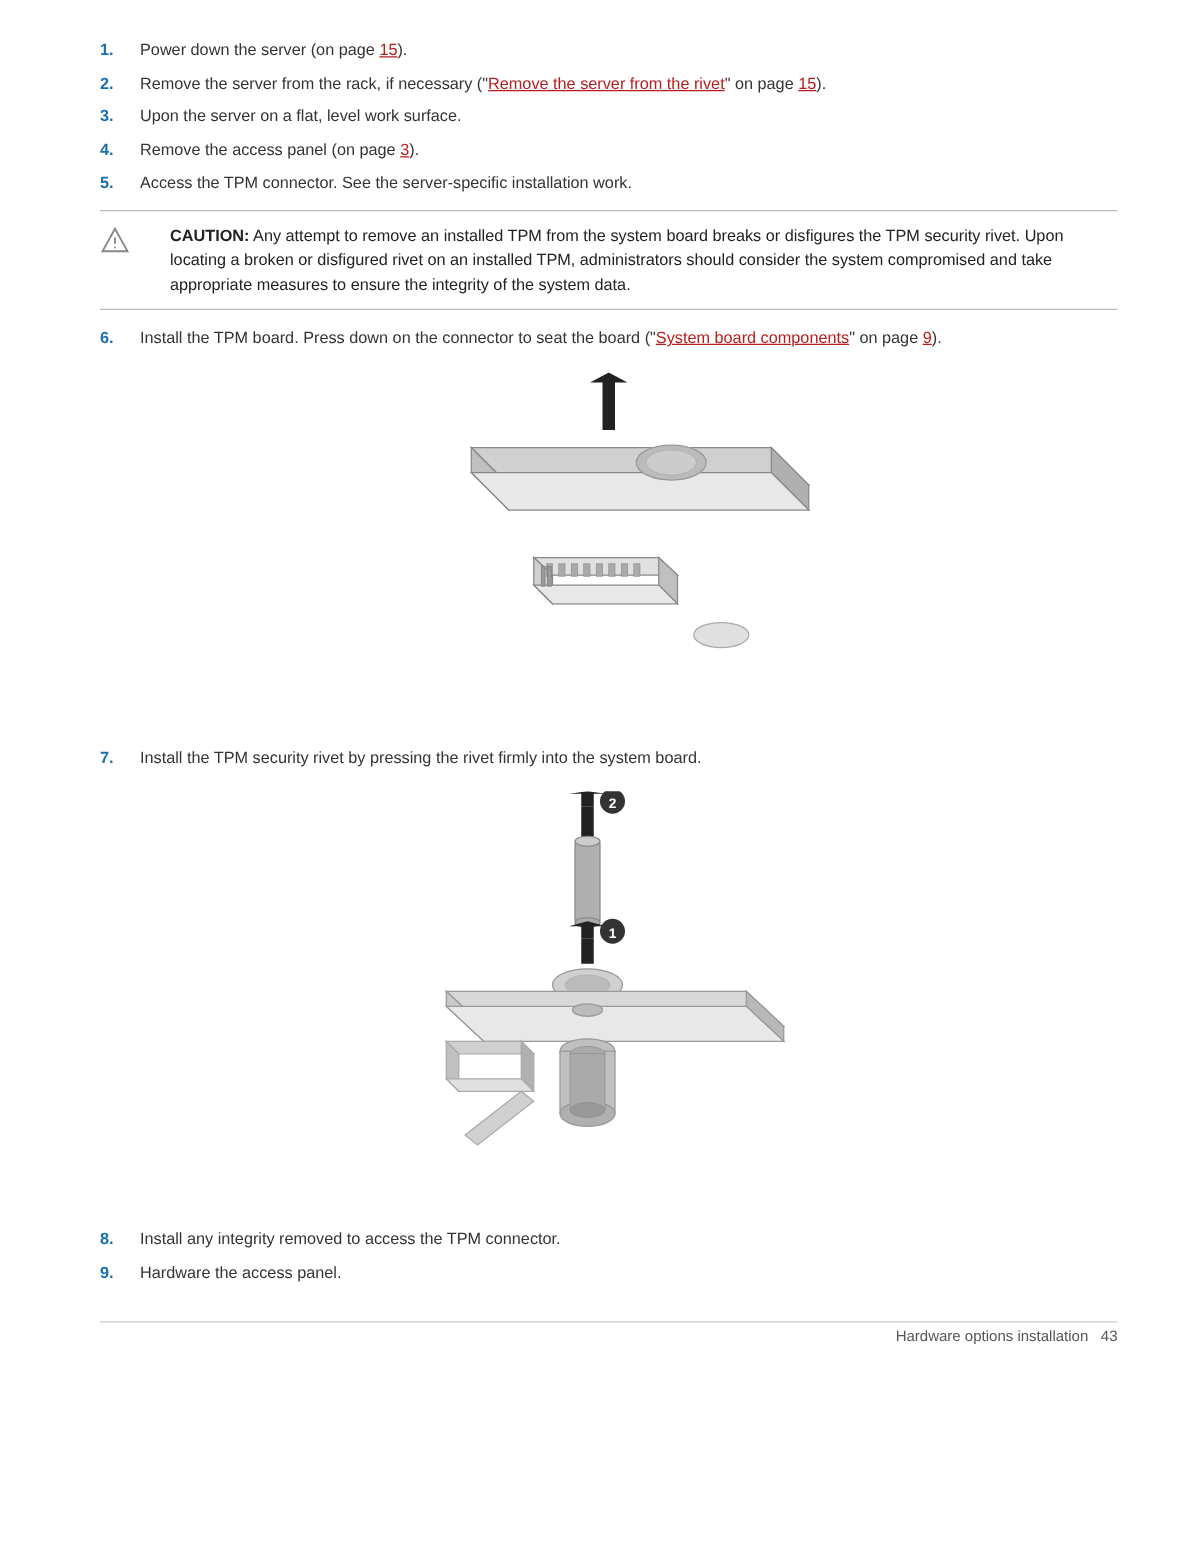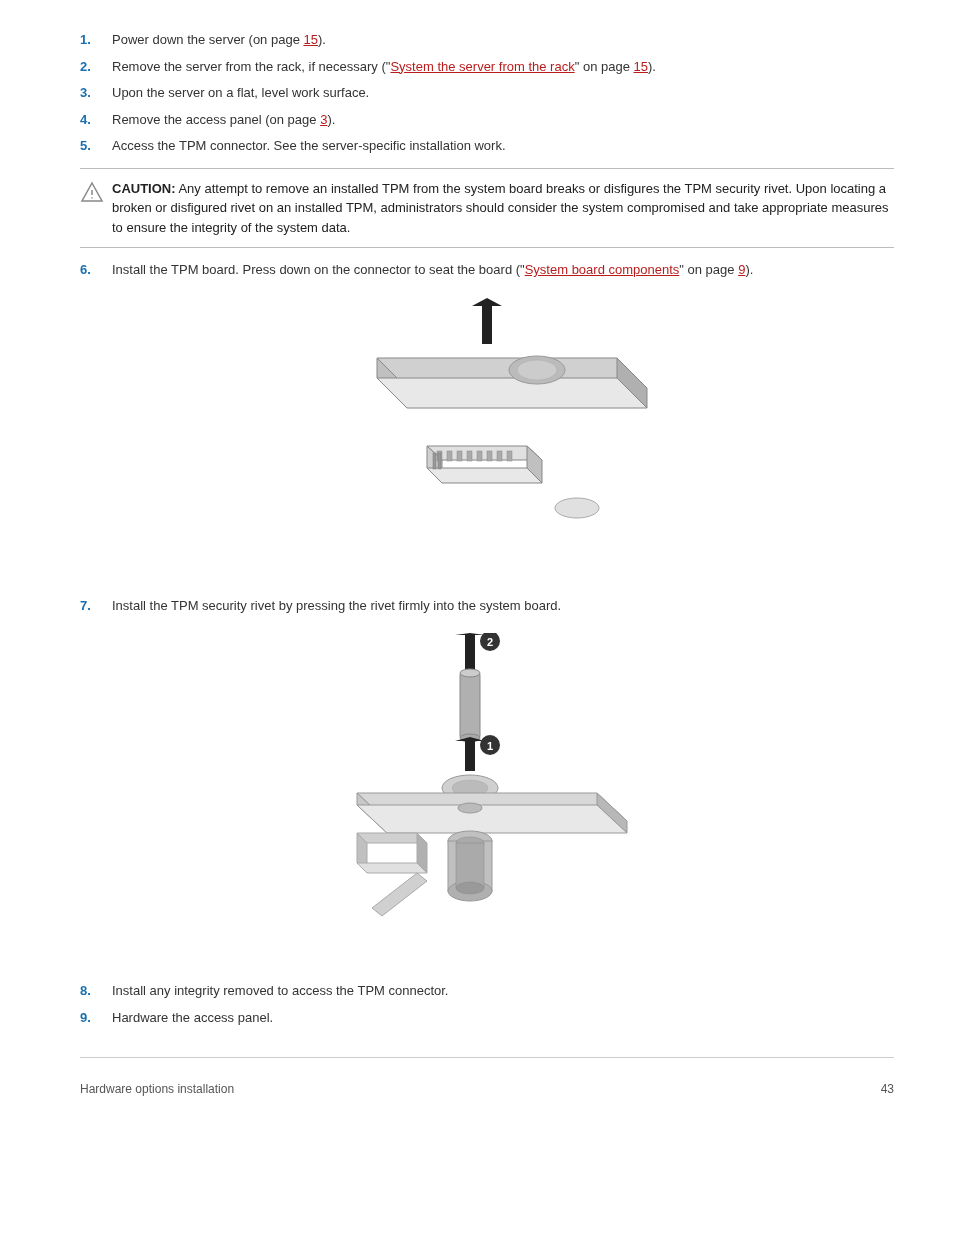--- a/index.html
+++ b/index.html
@@ -38,21 +38,21 @@
       text-decoration: underline;
       cursor: pointer;
     }
     .caution-box {
       border-top: 1px solid #bbb;
       border-bottom: 1px solid #bbb;
       padding: 10px 0 10px 0;
       margin: 12px 0 12px 0;
       display: flex;
       align-items: flex-start;
-      gap: 4px;
+      gap: 28px;
     }
     .caution-icon {
       min-width: 28px;
       margin-top: 1px;
     }
     .caution-icon svg {
       width: 24px;
       height: 24px;
     }
     .caution-text {
@@ -64,26 +64,26 @@
       font-weight: bold;
       color: #222;
     }
     .diagram-container {
       display: flex;
       justify-content: center;
       margin: 18px 0 18px 0;
     }
     .footer {
       display: flex;
-      justify-content: space-between;
+      justify-content: flex-end;
       margin-top: 30px;
       font-size: 12px;
       color: #555;
       border-top: 1px solid #ccc;
-      padding-top: 24px;
+      padding-top: 4px;
     }
     
     .tpm-board-diagram {
       display: flex;
       justify-content: center;
     }
     .rivet-diagram {
       display: flex;
       justify-content: center;
     }
@@ -91,21 +91,21 @@
 </head>
 <body>
 
 <ol class="steps-list">
   <li>
     <span class="step-num">1.</span>
     <span class="step-text">Power down the server (on page <span class="link">15</span>).</span>
   </li>
   <li>
     <span class="step-num">2.</span>
-    <span class="step-text">Remove the server from the rack, if necessary ("<span class="link">System the server from the rack</span>" on page <span class="link">15</span>).</span>
+    <span class="step-text">Remove the server from the rack, if necessary ("<span class="link">Remove the server from the rivet</span>" on page <span class="link">15</span>).</span>
   </li>
   <li>
     <span class="step-num">3.</span>
     <span class="step-text">Upon the server on a flat, level work surface.</span>
   </li>
   <li>
     <span class="step-num">4.</span>
     <span class="step-text">Remove the access panel (on page <span class="link">3</span>).</span>
   </li>
   <li>

